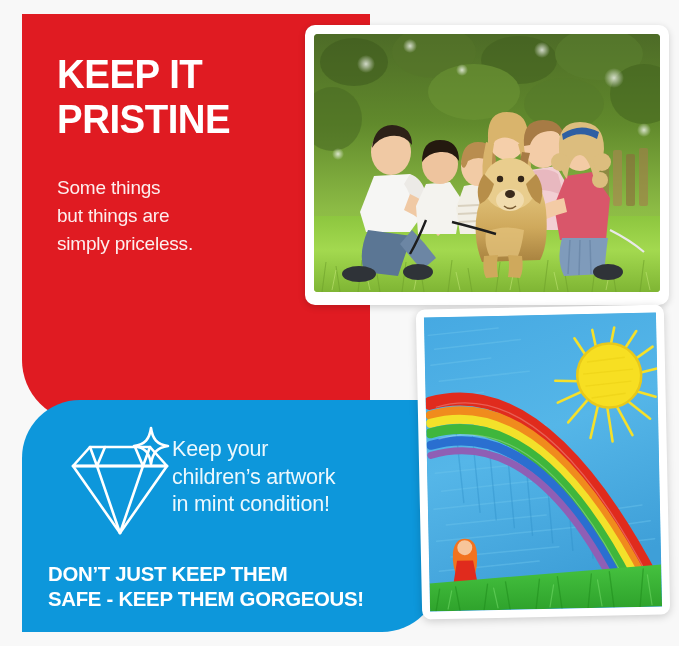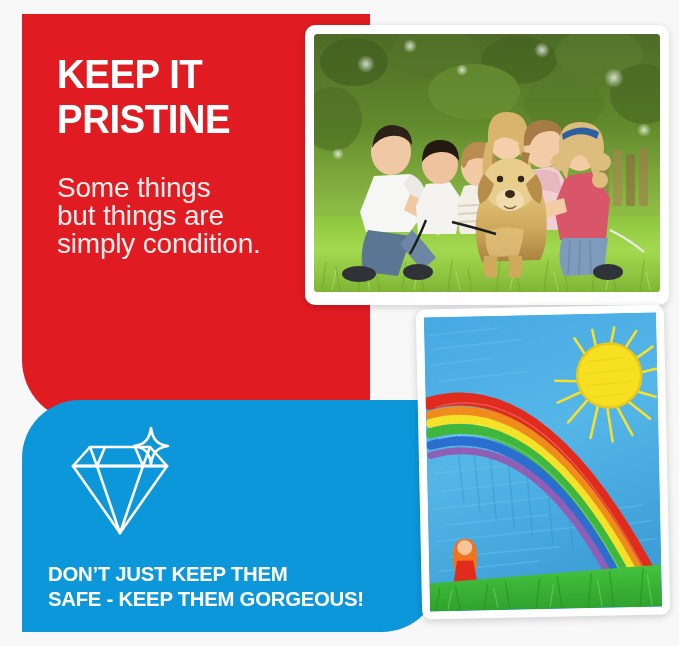--- a/index.html
+++ b/index.html
@@ -49,21 +49,21 @@
     transform: scaleX(0.96);
     transform-origin: left top;
   }
   .red-headline .hl-line { display: block; white-space: nowrap; }
   .red-body {
     position: absolute;
     left: 35px;
     top: 160px;
     width: 260px;
     color: #fdeeee;
-    font-size: 28px;
+    font-size: 19px;
     line-height: 28px;
     font-weight: 400;
     letter-spacing: -0.2px;
   }
   .red-body .bd-line { display: block; white-space: nowrap; }
 
   
   .blue-panel {
     position: absolute;
     left: 22px;
@@ -163,21 +163,21 @@
 <div id="stage">
 
   <div class="red-panel">
     <div class="red-headline">
       <span class="hl-line">KEEP IT</span>
       <span class="hl-line">PRISTINE</span>
     </div>
     <div class="red-body">
       <span class="bd-line">Some things</span>
       <span class="bd-line">but things are</span>
-      <span class="bd-line">simply condition.</span>
+      <span class="bd-line">simply priceless.</span>
     </div>
   </div>
 
   <div class="blue-panel">
 
     <div class="diamond-icon">
       <svg viewBox="0 0 118 118" width="118" height="118" fill="none" stroke="#ffffff" stroke-width="2.6" stroke-linejoin="round" stroke-linecap="round">
 
         <path d="M6 44 L23 25 L83 25 L100 44 Z"></path>
 
@@ -191,20 +191,25 @@
         <path d="M38 25 L30 44"></path>
         <path d="M68 25 L76 44"></path>
 
         <path d="M30 44 L53 111"></path>
         <path d="M76 44 L53 111"></path>
 
         <path d="M84 6 C85.5 17 90 22.5 101 24 C90 25.5 85.5 31 84 42 C82.5 31 78 25.5 67 24 C78 22.5 82.5 17 84 6 Z"></path>
       </svg>
     </div>
 
+    <div class="blue-tagline">
+      <span class="tg-line">Keep your</span>
+      <span class="tg-line">children’s artwork</span>
+      <span class="tg-line">in mint condition!</span>
+    </div>
 
     <div class="blue-cta">
       <span class="cta-line">DON’T JUST KEEP THEM</span>
       <span class="cta-line">SAFE - KEEP THEM GORGEOUS!</span>
     </div>
   </div>
 
   <div class="photo-card">
     <div class="photo-inner">
       <svg viewBox="0 0 346 258" width="100%" height="100%" preserveAspectRatio="none">

